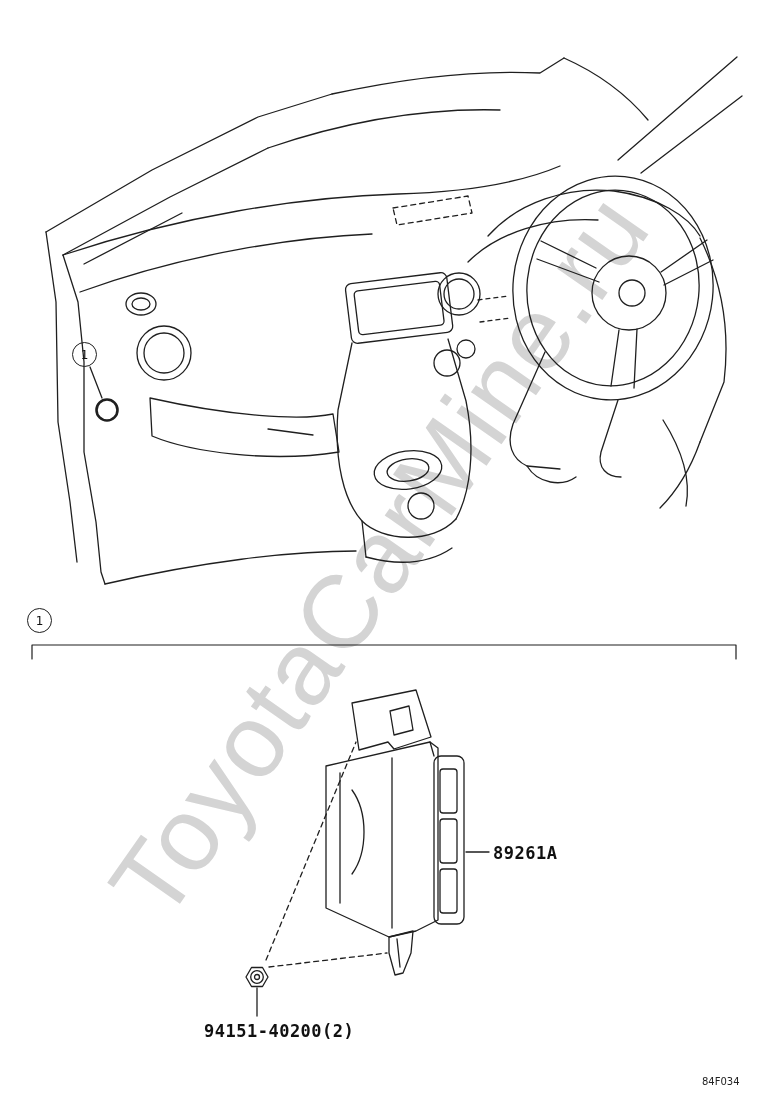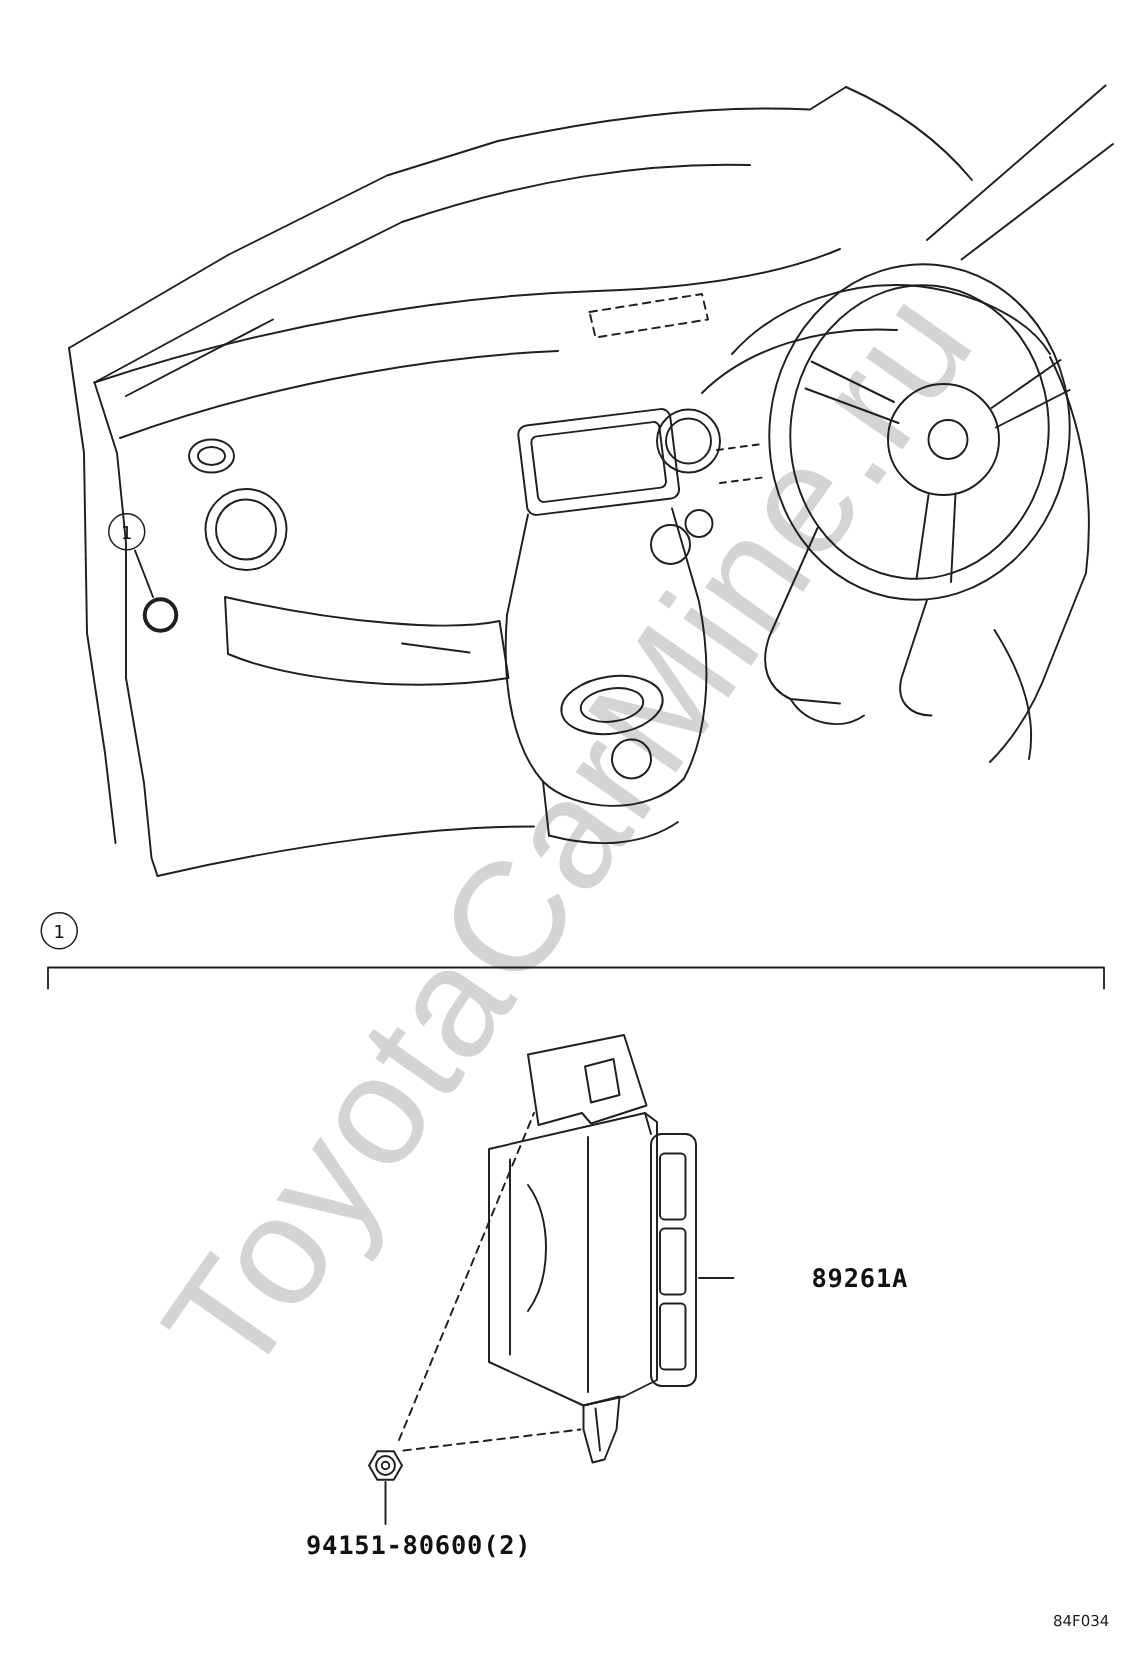--- a/index.html
+++ b/index.html
@@ -157,18 +157,18 @@
       <path d="M269 967 L387 953" stroke-dasharray="5 4"></path>
       <path d="M266 960 L356 742" stroke-dasharray="5 4"></path>
 
       <path d="M257 988 L257 1016"></path>
     </g>
   </svg>
 
   <div class="callout" style="left:72px; top:342px;">1</div>
   <div class="callout" style="left:27px; top:608px;">1</div>
 
-  <div class="part-label" style="left:493px; top:843px;margin-left:48px;">89261A</div>
-  <div class="part-label" style="left:204px; top:1021px;">94151-80600(2)</div>
+  <div class="part-label" style="left:493px; top:843px;">89261A</div>
+  <div class="part-label" style="left:204px; top:1021px;">94151-40200(2)</div>
 
   <div class="diagram-code" style="left:702px; top:1076px;">84F034</div>
 
 </div>
 
 </body></html>

